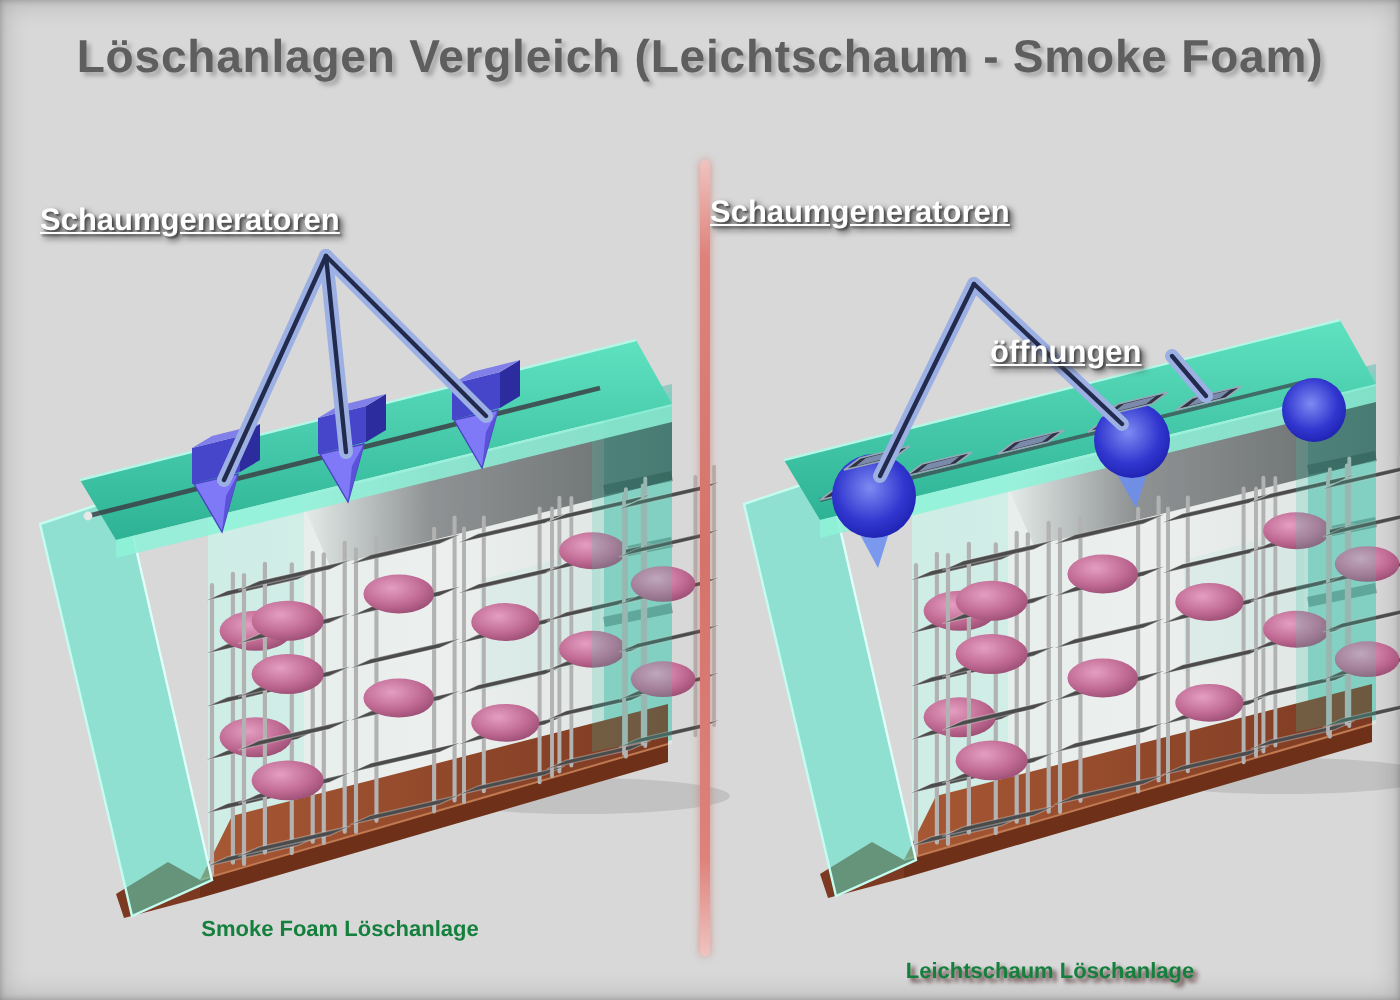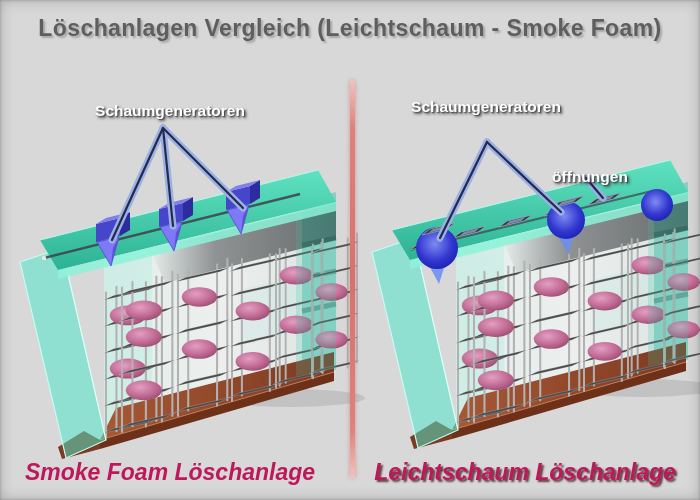--- a/index.html
+++ b/index.html
@@ -10,30 +10,30 @@
     font-family:"Liberation Sans", sans-serif;
   }
   .scene{position:absolute;left:0;top:0;}
   .page-title{
     position:absolute;top:15px;left:0;width:100%;text-align:center;
     font-size:23px;font-weight:bold;color:#5e5e5e;letter-spacing:.4px;
     text-shadow:2px 2px 2px #a6a6a6;
   }
   .annot{
     position:absolute;color:#ffffff;font-weight:bold;font-size:15.5px;line-height:19px;
-    text-align:center;text-shadow:2px 2px 3px rgba(55,55,55,.95), 1px 1px 1px rgba(70,70,70,.8);
+    text-shadow:2px 2px 3px rgba(55,55,55,.95), 1px 1px 1px rgba(70,70,70,.8);text-decoration:underline;
   }
   .annot-left{left:20px;top:101px;width:300px;}
   .annot-right-gen{left:355px;top:97px;width:262px;}
   .annot-right-vent{left:495px;top:148px;width:190px;}
   .caption{
-    position:absolute;font-weight:bold;font-size:23px;color:#be185d;text-align:center;font-style:italic;
+    position:absolute;font-weight:bold;font-size:11px;color:#15803d;text-align:center;
   }
   .caption-left{left:20px;top:459px;width:300px;}
-  .caption-right{left:374px;top:459px;width:302px;text-shadow:2px 2px 2px rgba(70,35,35,.85);}
+  .caption-right{left:374px;top:480px;width:302px;text-shadow:2px 2px 2px rgba(70,35,35,.85);}
   .divider{
     position:absolute;left:350px;top:80px;width:5px;height:398px;border-radius:3px;
     background:linear-gradient(to bottom,#f0c3bf 0%,#dd837c 12%,#d4736c 50%,#dd837c 88%,#f0c3bf 100%);
     box-shadow:0 0 4px rgba(205,95,88,.55);
   }
 </style>
 </head>
 <body>
 
 <div class="stage">

